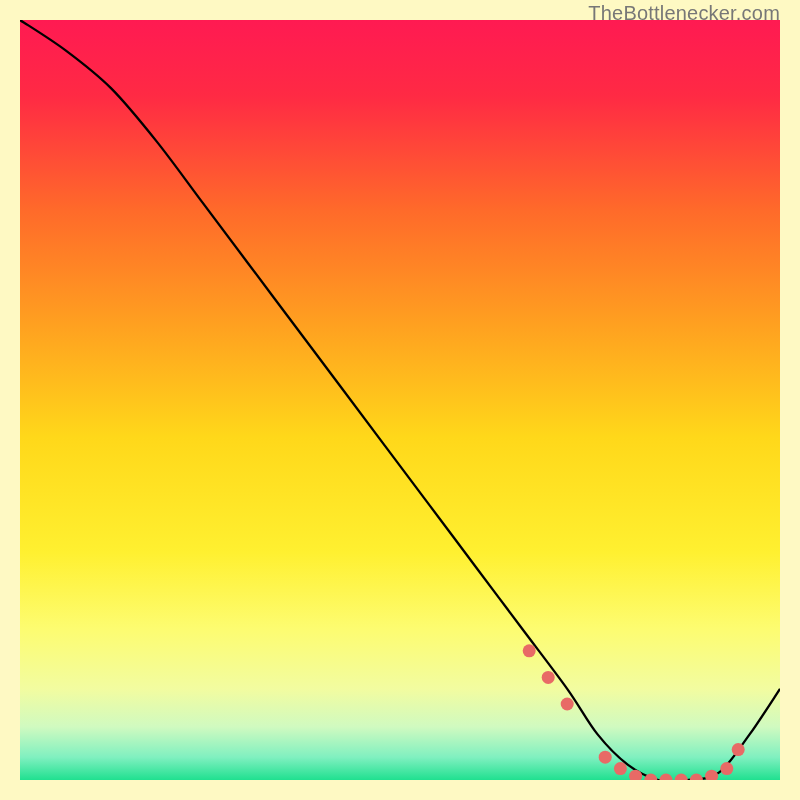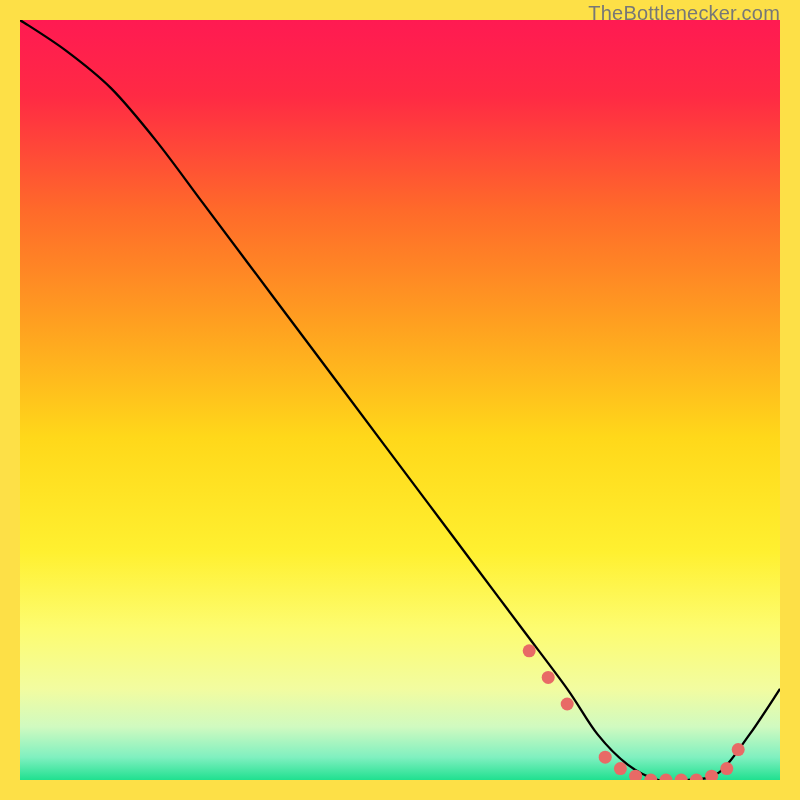--- a/index.html
+++ b/index.html
@@ -8,21 +8,21 @@
     background: #000;
     width: 800px;
     height: 800px;
     overflow: hidden;
     position: relative;
     font-family: Arial, Helvetica, sans-serif;
   }
   .outer {
     position: absolute;
     inset: 0;
-    background: #fde047;
+    background: #fef9c3;
   }
   .plot {
     position: absolute;
     left: 20px;
     top: 20px;
     width: 760px;
     height: 760px;
   }
   .attribution {
     position: absolute;

